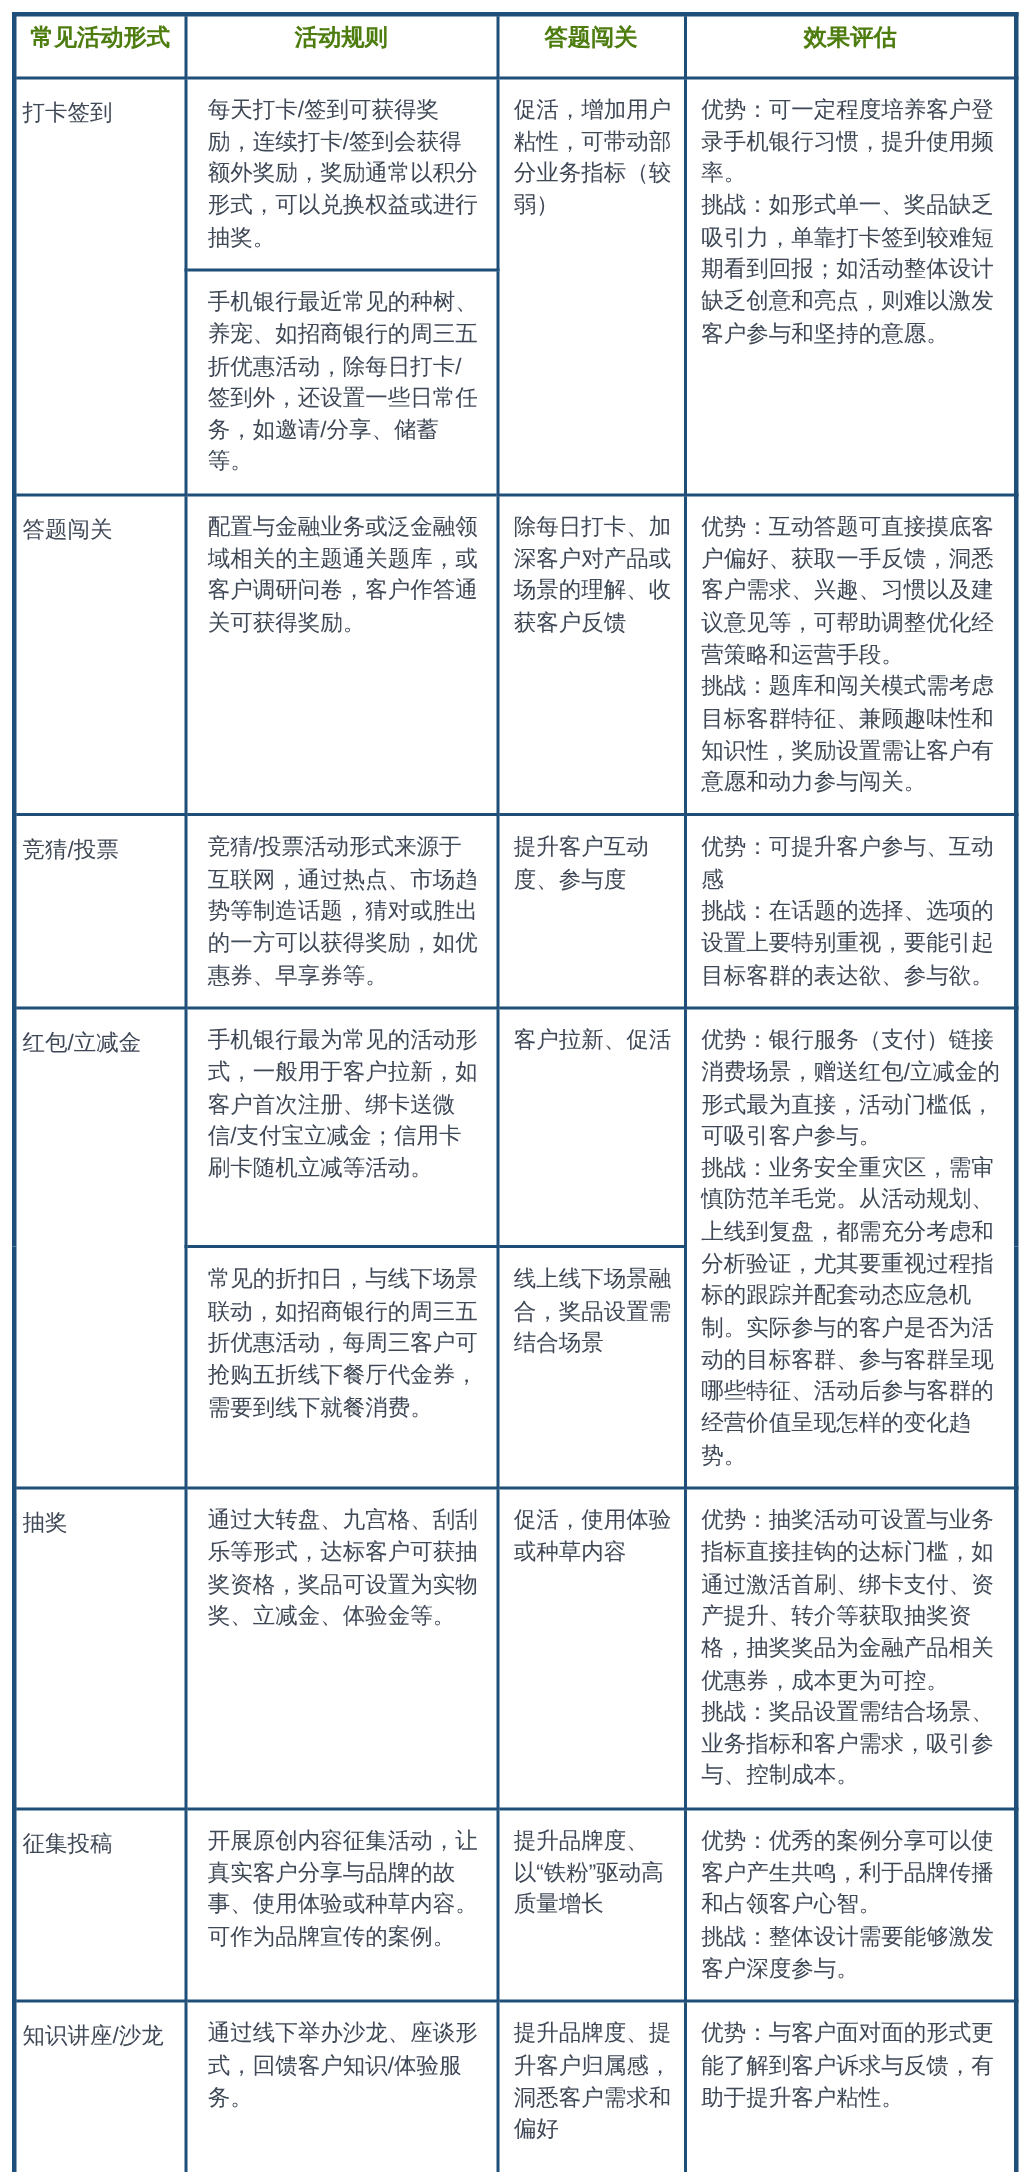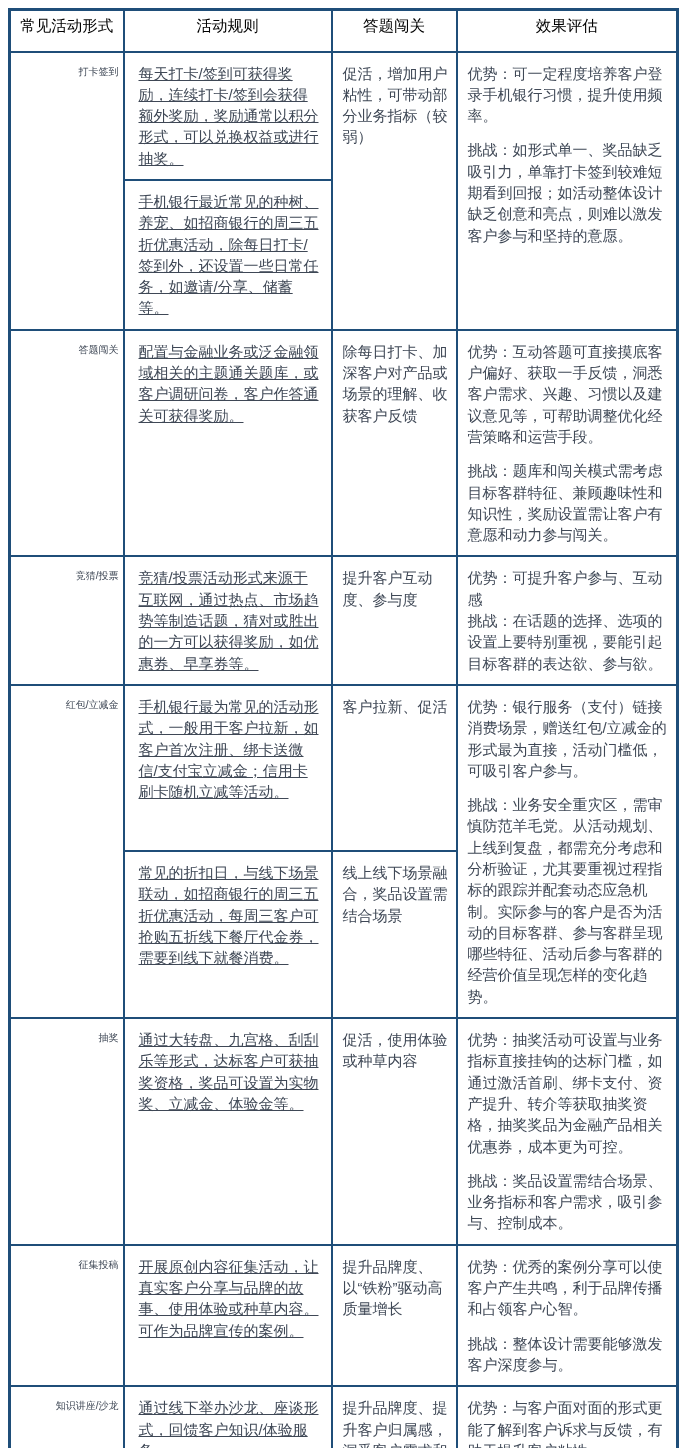--- a/index.html
+++ b/index.html
@@ -26,35 +26,35 @@
   table.activity-table th,
   table.activity-table td {
     border: 2px solid #1f4e79;
     vertical-align: top;
     overflow: hidden;
   }
   th.hdr {
     height: 42px;
     vertical-align: middle;
     text-align: center;
-    font-weight: normal;
+    font-weight: bold;
     font-size: 15.5px;
-    color: #000000;
+    color: #4d7c0f;
     padding: 4px;
   }
   td.c-form {
-    text-align: right;
+    text-align: left;
     padding: 12px 4px 8px 4px;
-    font-size: 10px;
-  }
-  td.c-rule  { padding: 10px 12px 10px 14px; text-decoration: underline; }
+    font-size: 15px;
+  }
+  td.c-rule  { padding: 10px 12px 10px 14px; }
   td.c-goal  { padding: 10px 0 10px 10px; }
   td.c-eval  { padding: 10px 8px 10px 10px; }
   td p { margin: 0; }
-  td p + p { margin-top: 13px; }
+  td p + p { }
   td.tight p + p { margin-top: 0; }
 </style>
 </head>
 <body>
 
 <div class="page">
   <table class="activity-table">
     <colgroup>
       <col style="width:114px">
       <col style="width:208px">

